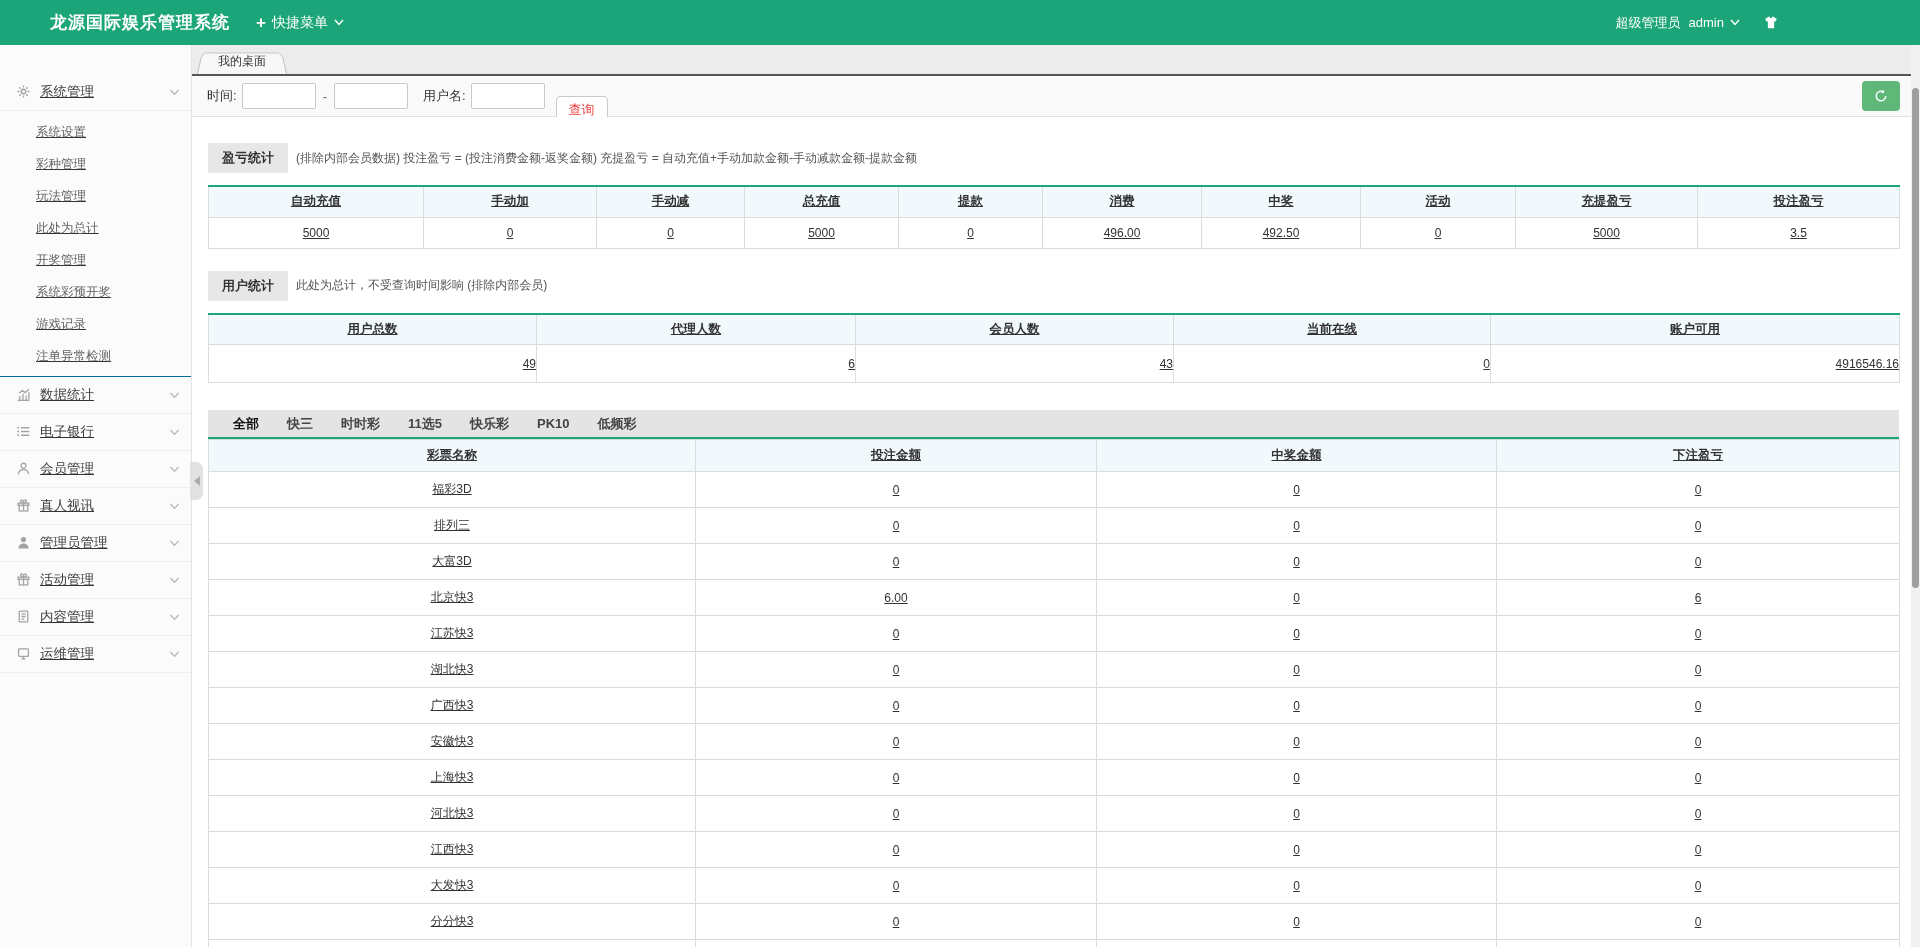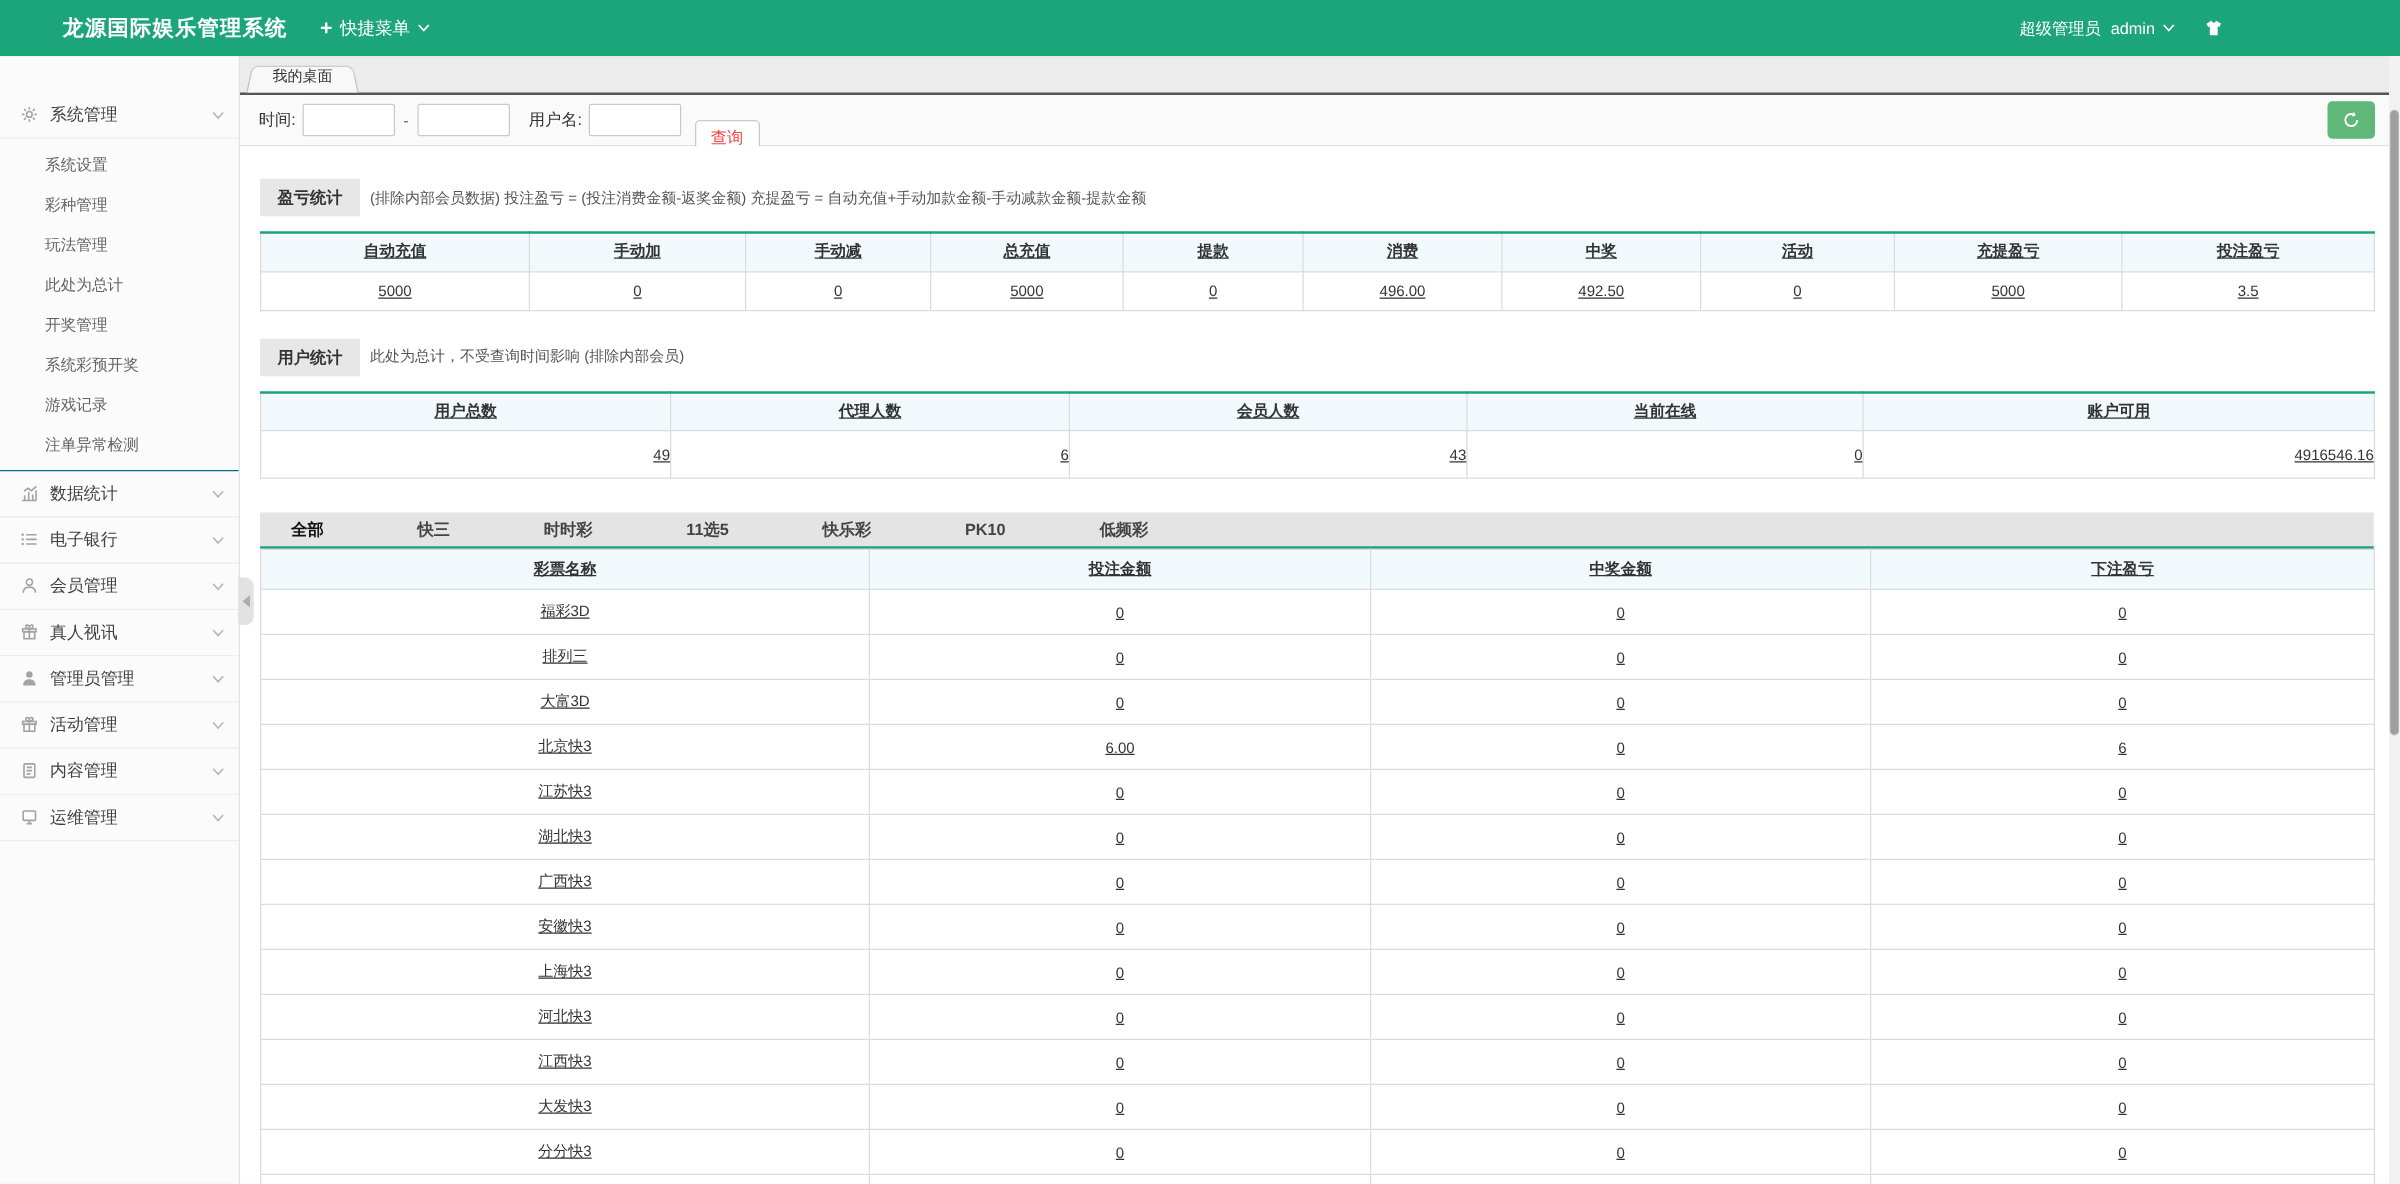--- a/index.html
+++ b/index.html
@@ -14,21 +14,21 @@
   .quick { margin-left:26px; font-size:14px; display:flex; align-items:center; cursor:pointer; }
   .quick .plus { font-size:17px; margin-right:6px; font-weight:bold; }
   .chev { display:inline-block; margin-left:6px; line-height:0; }
   .hdr-right { margin-left:auto; margin-right:140px; display:flex; align-items:center; font-size:13px; }
   .hdr-right .role { margin-right:8px; }
   .user-dd { display:flex; align-items:center; cursor:pointer; }
   .tshirt { margin-left:22px; line-height:0; cursor:pointer; }
 
   
   .sidebar { position:absolute; top:45px; left:0; width:192px; bottom:0; background:#fbfbfb;
-             border-right:1px solid #e3e3e3; padding-top:29px; overflow:hidden; }
+             border-right:1px solid #e3e3e3; padding-top:29px; overflow:hidden;text-decoration:underline; }
   .side-item { position:relative; height:37px; display:flex; align-items:center; padding-left:16px;
                border-bottom:1px solid #ededed; cursor:pointer; font-size:13.5px; color:#404040; }
   .sicon { width:16px; height:16px; margin-right:8px; line-height:0; color:#a3a3a3; }
   .schev { position:absolute; right:11px; color:#b5b5b5; line-height:0; }
   .submenu { border-bottom:1px solid #0369a1; padding:5px 0 4px 0; }
   .sub-item { height:32px; line-height:32px; padding-left:36px; font-size:12.5px; color:#646464; cursor:pointer; }
   .collapse-handle { position:absolute; left:190px; top:462px; width:13px; height:38px; background:#e2e2e2;
                      border-radius:0 7px 7px 0; display:flex; align-items:center; justify-content:center;
                      cursor:pointer; z-index:5; }
   .collapse-handle .tri { width:0; height:0; border-top:5px solid transparent; border-bottom:5px solid transparent;
@@ -69,21 +69,21 @@
   td { border:1px solid #dcdcdc; height:31px; font-size:12px; color:#333; background:#fff; }
   #profit-table { margin-bottom:22px; }
   #users-table td { height:38px;text-align:right; }
   #users-table { margin-bottom:27px; }
   #lottery-table { border-top:none; }
   #lottery-table th { height:32px; }
   #lottery-table td { height:36px; }
   tr.partial td { height:7px; border-bottom:none; }
 
   .game-tabs { width:1691px; height:29px; background:#e4e4e4; border-bottom:2px solid #1DA57A;
-               display:flex; align-items:center; padding-left:11px;gap:47px; }
+               display:flex; align-items:center; padding-left:11px; }
   .gtab { padding:0 14px; font-size:13px; font-weight:bold; color:#444; cursor:pointer; line-height:27px; }
   .gtab.active { color:#111; }
 
   
   .scrollbar { position:absolute; top:45px; right:0; width:9px; bottom:0; background:#f1f1f1; }
   .scroll-thumb { position:absolute; top:43px; left:1px; width:7px; height:500px; background:#9f9f9f; border-radius:4px; }
 </style>
 </head>
 <body>
 

